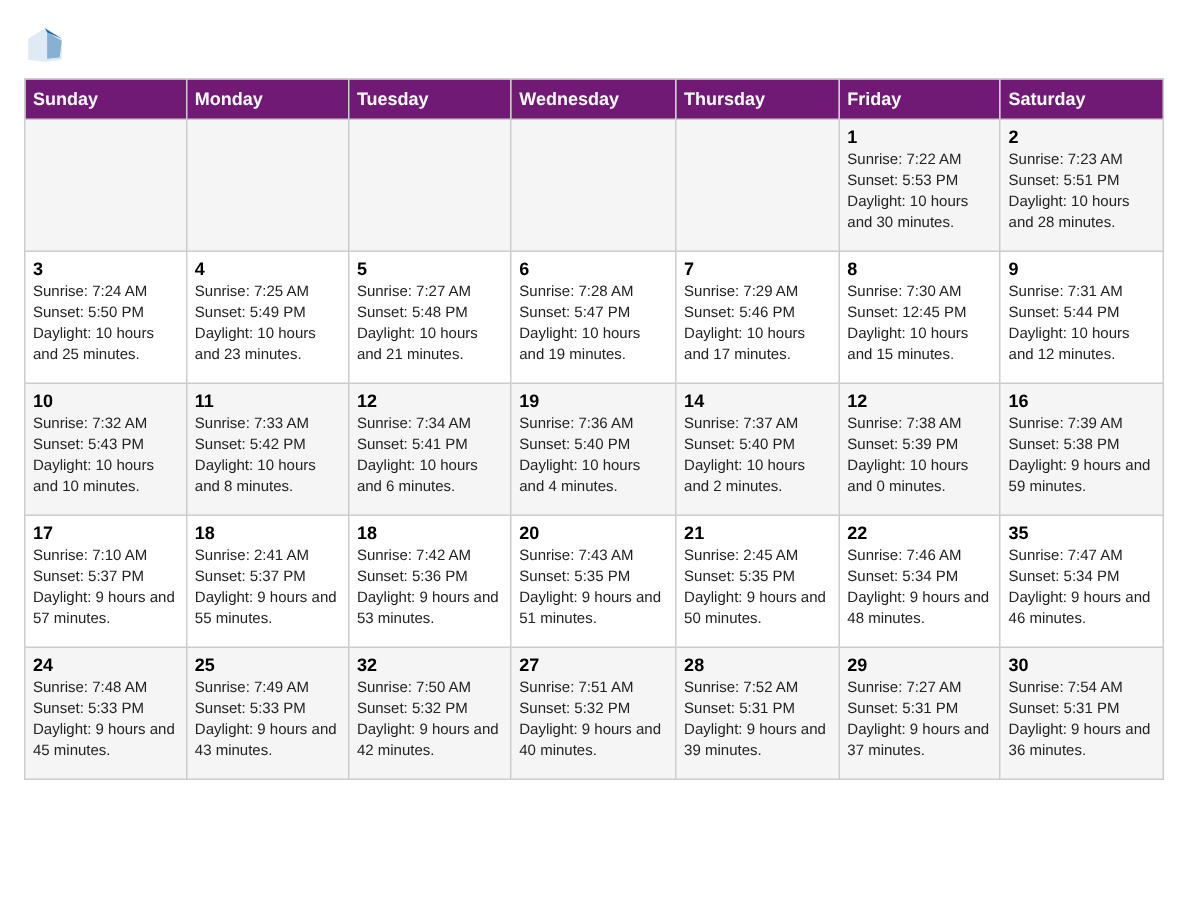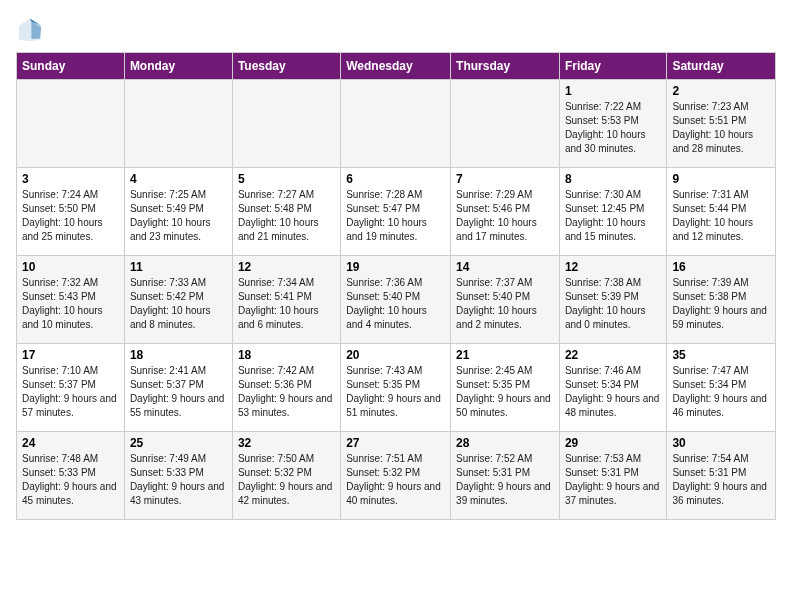--- a/index.html
+++ b/index.html
@@ -298,21 +298,21 @@
 Daylight: 9 hours and 40 minutes.</div>
         </td>
         <td>
           <span class="day-num">28</span>
           <div class="day-info">Sunrise: 7:52 AM
 Sunset: 5:31 PM
 Daylight: 9 hours and 39 minutes.</div>
         </td>
         <td>
           <span class="day-num">29</span>
-          <div class="day-info">Sunrise: 7:53 AM
+          <div class="day-info">Sunrise: 7:27 AM
 Sunset: 5:31 PM
 Daylight: 9 hours and 37 minutes.</div>
         </td>
         <td>
           <span class="day-num">30</span>
           <div class="day-info">Sunrise: 7:54 AM
 Sunset: 5:31 PM
 Daylight: 9 hours and 36 minutes.</div>
         </td>
       </tr>

